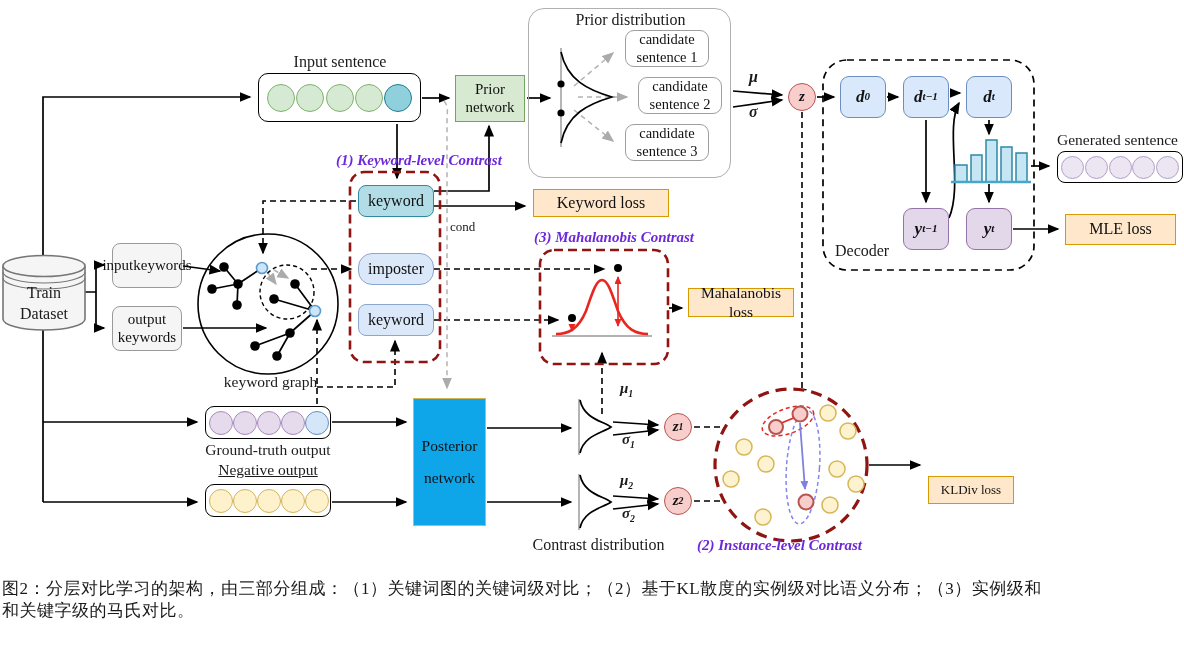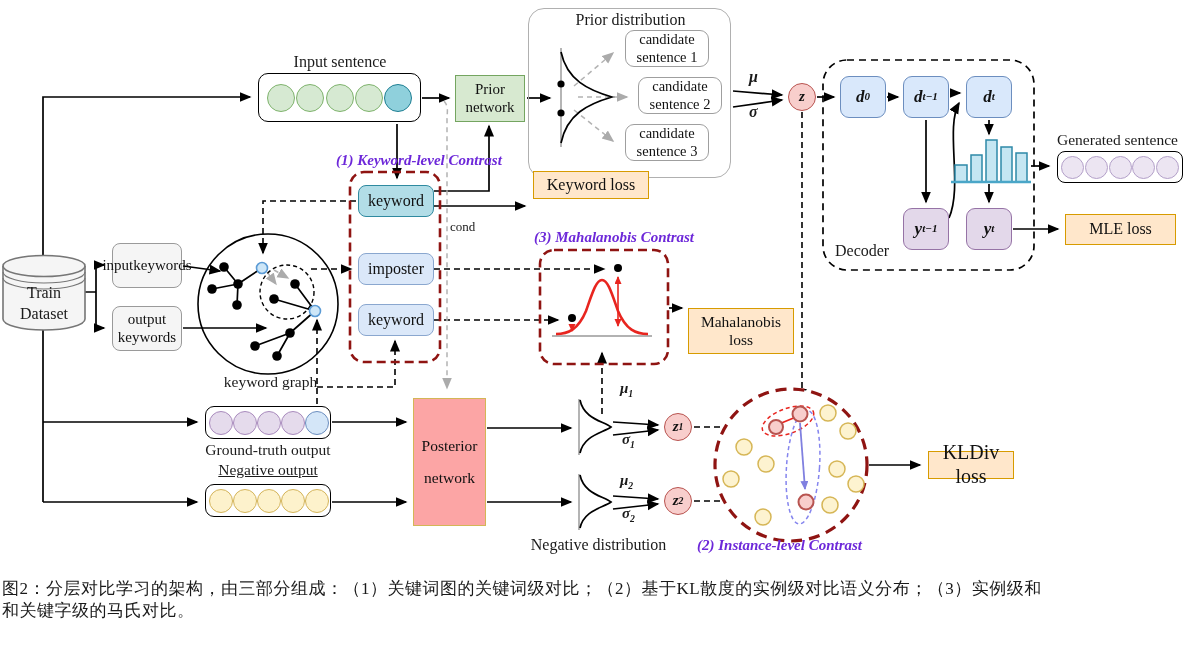--- a/index.html
+++ b/index.html
@@ -22,21 +22,21 @@
   .dot.purple{background:#e5dbec;border:1.4px solid #a98bbd;}
   .dot.blue{background:#d4e6f8;border:1.4px solid #6c8ebf;}
   .dot.yellow{background:#fdf2cc;border:1.4px solid #d4b45a;}
   .dot.lpurple{background:#ece5f2;border:1.4px solid #b3a0c9;}
   .green-box{background:#d7e9d0;border:1.5px solid #74a560;}
   .blue-box{background:#dbe8f9;border:1.5px solid #8aa7cf;border-radius:8px;}
   .teal-box{background:#b2dde7;border:1.6px solid #2f8aa0;border-radius:8px;}
   .purple-box{background:#e3d8ea;border:1.5px solid #9673a6;border-radius:9px;}
   .dblue-box{background:#d9e8fb;border:1.5px solid #6c8ebf;border-radius:9px;}
   .orange-box{background:#ffe7cb;border:1.6px solid #d79b00;}
-  .yellow-box{background:#fca5a5;border:1.5px solid #d3b656;gap:14px;}
+  .yellow-box{background:#0ea5e9;border:1.5px solid #d3b656;gap:14px;}
   .gray-box{background:#f5f5f5;border:1.5px solid #9a9a9a;border-radius:8px;}
   .white-box{background:#fff;border:1.4px solid #9f9f9f;border-radius:9px;}
   .contrast-title{font-weight:bold;font-style:italic;color:#6d28d9;font-size:15px;}
   .math{font-style:italic;font-weight:600;}
   sub{font-size:0.65em;}
   .cap{font-size:17px;letter-spacing:0.5px;}
 </style>
 </head>
 <body>
 
@@ -265,33 +265,33 @@
   <span class="dot lpurple" style="width:23px;height:23px;"></span>
 </div>
 <div class="bx orange-box" style="left:1065px;top:214px;width:111px;height:31px;font-size:16px;">
     <span>MLE loss</span>
   </div>
 
 <div class="lbl contrast-title" style="left:336px;top:152px;">(1) Keyword-level Contrast</div>
 <div class="bx teal-box" style="left:358px;top:185px;width:76px;height:32px;font-size:16px;">
     <span>keyword</span>
   </div>
-<div class="bx blue-box" style="left:358px;top:253px;width:76px;height:32px;font-size:16px;">
+<div class="bx blue-box" style="left:358px;top:253px;width:76px;height:32px;font-size:16px;border-radius:14px;">
     <span>imposter</span>
   </div>
 <div class="bx blue-box" style="left:358px;top:304px;width:76px;height:32px;font-size:16px;">
     <span>keyword</span>
   </div>
 <div class="lbl" style="left:450px;top:171px;font-size:13px;margin-top:48px;">cond</div>
-<div class="bx orange-box" style="left:533px;top:171px;width:116px;height:28px;font-size:16px;">
+<div class="bx orange-box" style="left:533px;top:189px;width:136px;height:28px;font-size:16px;">
     <span>Keyword loss</span>
   </div>
 
 <div class="lbl contrast-title" style="left:534px;top:229px;">(3) Mahalanobis Contrast</div>
-<div class="bx orange-box" style="left:688px;top:288px;width:106px;height:46px;flex-direction:column;font-size:15.5px;margin-top:20px;">
+<div class="bx orange-box" style="left:688px;top:288px;width:106px;height:29px;flex-direction:column;font-size:15.5px;">
   <span>Mahalanobis</span>
   <span>loss</span>
 </div>
 
 <div class="lbl ctr" style="left:4px;top:283px;width:80px;font-size:16px;line-height:1.3;white-space:normal;">
   <span>Train</span><br>
   <span>Dataset</span>
 </div>
 <div class="bx gray-box" style="left:112px;top:243px;width:70px;height:45px;flex-direction:row;font-size:15px;">
   <span>input</span>
@@ -336,21 +336,21 @@
 
 <div class="bx math" style="left:664px;top:413px;width:28px;height:28px;border-radius:50%;background:#f8cecc;border:1.7px solid #b85450;font-size:15px;">
   <span>z</span>
     <sub>1</sub>
   </div>
 <div class="bx math" style="left:664px;top:487px;width:28px;height:28px;border-radius:50%;background:#f8cecc;border:1.7px solid #b85450;font-size:15px;">
   <span>z</span>
     <sub>2</sub>
   </div>
 
-<div class="lbl ctr" style="left:526px;top:536px;width:145px;font-size:16px;">Negative distribution</div>
+<div class="lbl ctr" style="left:526px;top:536px;width:145px;font-size:16px;">Contrast distribution</div>
 
 <div class="lbl contrast-title" style="left:697px;top:537px;">(2) Instance-level Contrast</div>
-<div class="bx orange-box" style="left:928px;top:451px;width:86px;height:28px;font-size:20px;">
+<div class="bx orange-box" style="left:928px;top:476px;width:86px;height:28px;font-size:13px;">
     <span>KLDiv loss</span>
   </div>
 
 <div class="lbl cap" style="left:2px;top:577px;width:1182px;">图2：分层对比学习的架构，由三部分组成：（1）关键词图的关键词级对比；（2）基于KL散度的实例级对比语义分布；（3）实例级和</div>
 <div class="lbl cap" style="left:2px;top:599px;width:900px;">和关键字级的马氏对比。</div>
 
 </body></html>

